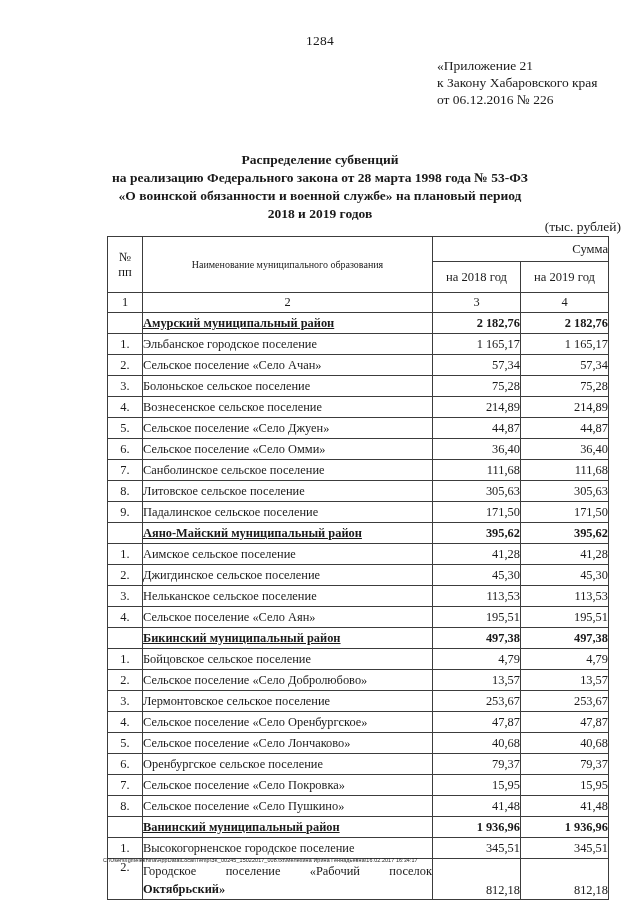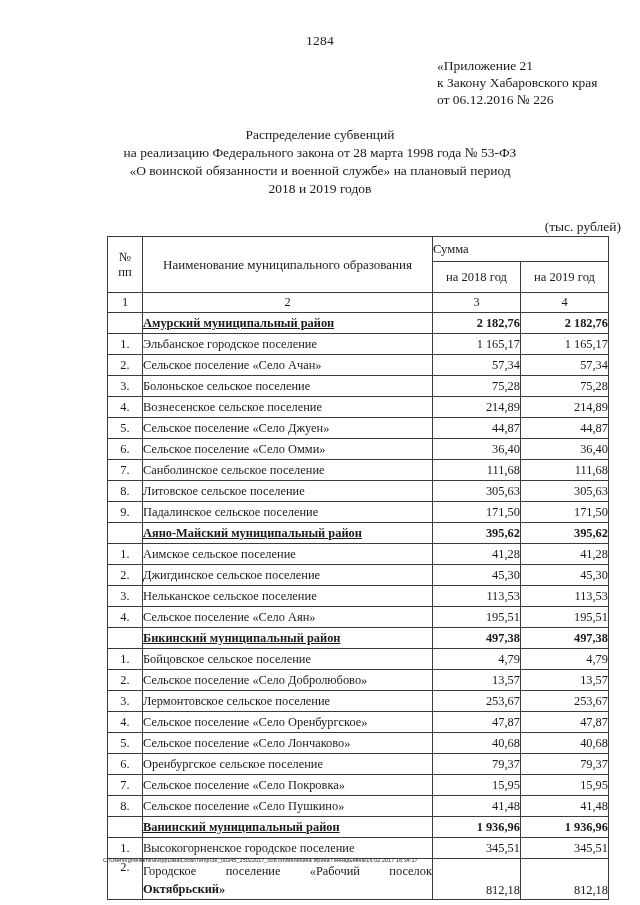--- a/index.html
+++ b/index.html
@@ -41,25 +41,25 @@
     left: 437px;
     font-size: 13.5px;
     line-height: 17px;
     white-space: nowrap;
   }
   .appendix-block div { white-space: nowrap; }
 
   
   .doc-title {
     position: absolute;
-    top: 126px;
+    top: 151px;
     left: 60px;
     width: 520px;
     text-align: center;
-    font-weight: normal;
+    font-weight: bold;
     font-size: 13.5px;
     line-height: 18px;
   }
   .doc-title div { white-space: nowrap; }
 
   
   .units-note {
     position: absolute;
     top: 219px;
     left: 12px;
@@ -93,26 +93,26 @@
   col.c-2019  { width: 88px; }
 
   th.h-num {
     text-align: center;
     font-size: 12.6px;
     line-height: 15px;
     height: 54px;
   }
   th.h-name {
     text-align: center;
-    font-size: 13px;
+    font-size: 10px;
     padding: 0 6px;
     height: 54px;
   }
   th.h-summa {
-    text-align: left;
+    text-align: right;
     font-size: 12.6px;
     height: 24px;
   }
   th.h-year {
     text-align: center;
     font-size: 12.6px;
     height: 30px;
   }
 
   tr.colnums td {

